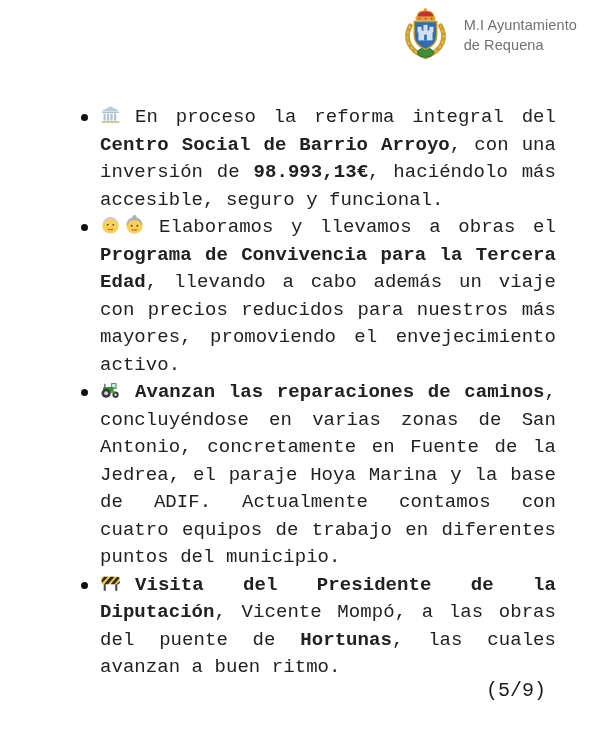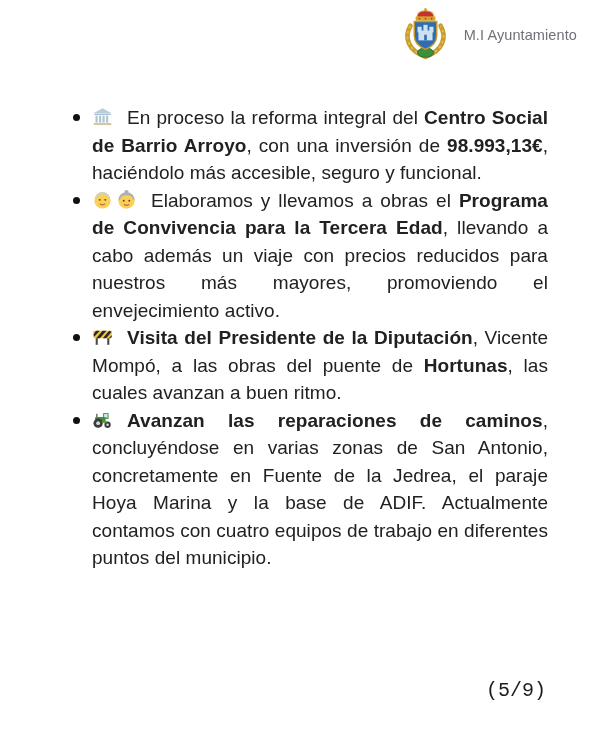--- a/index.html
+++ b/index.html
@@ -28,22 +28,23 @@
   .org-name {
     color: #6e7276;
     font-size: 14.5px;
     line-height: 1.38;
     letter-spacing: 0.1px;
   }
 
   
   .content {
     position: absolute;
-    top: 104px; left: 72px;
+    top: 104px; left: 80px;
     width: 476px;
+    font-family: Liberation Mono, monospace;
   }
   ul.bullets { list-style: none; margin: 0; padding: 0; }
   ul.bullets li {
     position: relative;
     padding-left: 20px;
     text-align: justify;
     font-size: 19px;
     line-height: 27.5px;
     color: #212121;
     letter-spacing: 0.05px;
@@ -101,20 +102,21 @@
           <rect x="17.5" y="25" width="15" height="10.5"></rect>
           <rect x="16.5" y="21" width="4.4" height="6"></rect>
           <rect x="22.8" y="19" width="4.4" height="8"></rect>
           <rect x="29.1" y="21" width="4.4" height="6"></rect>
         </g>
         <rect x="23.6" y="29.5" width="2.8" height="6" fill="#2e6db4"></rect>
       </svg>
     </div>
     <div class="org-name">
       <div>M.I Ayuntamiento</div>
+      <div>de Requena</div>
     </div>
   </div>
 
   <div class="content">
     <ul class="bullets" id="bullet-list">
         <li><span class="bullet-dot"></span><span class="emoji-icon"><svg viewBox="0 0 24 24">
               <polygon points="12,2.5 22,8 2,8" fill="#b9cdd9"></polygon>
               <rect x="2.5" y="8.6" width="19" height="1.7" fill="#a8c0cf"></rect>
               <g fill="#aec6d4">
                 <rect x="4" y="11" width="2.5" height="8"></rect>
@@ -132,39 +134,39 @@
               <path d="M9.3,17.2 q2.7,2 5.4,0" stroke="#c06b4f" stroke-width="1.3" fill="none" stroke-linecap="round"></path>
             </svg></span><span class="emoji-icon"><svg viewBox="0 0 24 24">
               <circle cx="12" cy="13.2" r="9.3" fill="#fcd053"></circle>
               <path d="M2.7,13 a9.3,9.3 0 0 1 18.6,0 l-2.2,-1.4 q-0.6,-4.6 -7.1,-4.6 q-6.5,0 -7.1,4.6 z" fill="#aab0b5"></path>
               <circle cx="12" cy="3.4" r="2.4" fill="#aab0b5"></circle>
               <circle cx="8.8" cy="13.4" r="1.1" fill="#5a4634"></circle>
               <circle cx="15.2" cy="13.4" r="1.1" fill="#5a4634"></circle>
               <path d="M9.3,17.8 q2.7,2 5.4,0" stroke="#c06b4f" stroke-width="1.3" fill="none" stroke-linecap="round"></path>
             </svg></span><span class="icon-gap"></span><span>Elaboramos y llevamos a obras el </span><span class="bold">Programa de Convivencia para la Tercera Edad</span><span>, llevando a cabo además un viaje con precios reducidos para nuestros más mayores, promoviendo el envejecimiento activo.</span></li>
         <li><span class="bullet-dot"></span><span class="emoji-icon"><svg viewBox="0 0 24 24">
+              <rect x="12.5" y="4.5" width="6.5" height="7" rx="1" fill="#56a041"></rect>
+              <rect x="13.8" y="5.8" width="3.9" height="4" rx="0.6" fill="#cfe6f5"></rect>
+              <rect x="3.5" y="9" width="12" height="5.5" rx="1.2" fill="#3f8f3a"></rect>
+              <rect x="4.6" y="5.5" width="1.8" height="4" fill="#777"></rect>
+              <circle cx="7" cy="16.2" r="5.3" fill="#3b3b3b"></circle>
+              <circle cx="7" cy="16.2" r="2.2" fill="#d9d9d9"></circle>
+              <circle cx="17.8" cy="18" r="3.6" fill="#3b3b3b"></circle>
+              <circle cx="17.8" cy="18" r="1.4" fill="#d9d9d9"></circle>
+              <rect x="12.5" y="13.5" width="4" height="2.6" fill="#56a041"></rect>
+            </svg></span><span class="icon-gap"></span><span class="bold">Avanzan las reparaciones de caminos</span><span>, concluyéndose en varias zonas de San Antonio, concretamente en Fuente de la Jedrea, el paraje Hoya Marina y la base de ADIF. Actualmente contamos con cuatro equipos de trabajo en diferentes puntos del municipio.</span></li>
+        <li><span class="bullet-dot"></span><span class="emoji-icon"><svg viewBox="0 0 24 24">
               <rect x="4.2" y="13" width="2.4" height="8.5" fill="#4a4a4a"></rect>
               <rect x="17.4" y="13" width="2.4" height="8.5" fill="#4a4a4a"></rect>
               <rect x="1.5" y="5.5" width="21" height="8.4" rx="1.2" fill="#f8c63d"></rect>
               <g fill="#2b2b2b">
                 <polygon points="4.5,5.5 9,5.5 2.6,12.4 1.7,9.6"></polygon>
                 <polygon points="12,5.5 16.5,5.5 9,13.9 4.8,13.9"></polygon>
                 <polygon points="19.5,5.5 22.5,6.6 16.3,13.9 12.3,13.9"></polygon>
                 <polygon points="22.5,10.4 22.5,12.7 20.7,13.9 19.3,13.9"></polygon>
               </g>
             </svg></span><span class="icon-gap"></span><span class="bold">Visita del Presidente de la Diputación</span><span>, Vicente Mompó, a las obras del puente de </span><span class="bold">Hortunas</span><span>, las cuales avanzan a buen ritmo.</span></li>
-        <li><span class="bullet-dot"></span><span class="emoji-icon"><svg viewBox="0 0 24 24">
-              <rect x="12.5" y="4.5" width="6.5" height="7" rx="1" fill="#56a041"></rect>
-              <rect x="13.8" y="5.8" width="3.9" height="4" rx="0.6" fill="#cfe6f5"></rect>
-              <rect x="3.5" y="9" width="12" height="5.5" rx="1.2" fill="#3f8f3a"></rect>
-              <rect x="4.6" y="5.5" width="1.8" height="4" fill="#777"></rect>
-              <circle cx="7" cy="16.2" r="5.3" fill="#3b3b3b"></circle>
-              <circle cx="7" cy="16.2" r="2.2" fill="#d9d9d9"></circle>
-              <circle cx="17.8" cy="18" r="3.6" fill="#3b3b3b"></circle>
-              <circle cx="17.8" cy="18" r="1.4" fill="#d9d9d9"></circle>
-              <rect x="12.5" y="13.5" width="4" height="2.6" fill="#56a041"></rect>
-            </svg></span><span class="icon-gap"></span><span class="bold">Avanzan las reparaciones de caminos</span><span>, concluyéndose en varias zonas de San Antonio, concretamente en Fuente de la Jedrea, el paraje Hoya Marina y la base de ADIF. Actualmente contamos con cuatro equipos de trabajo en diferentes puntos del municipio.</span></li>
       </ul>
   </div>
 
   <div class="footer-page">(5/9)</div>
 
 </div>
 
 </body></html>

